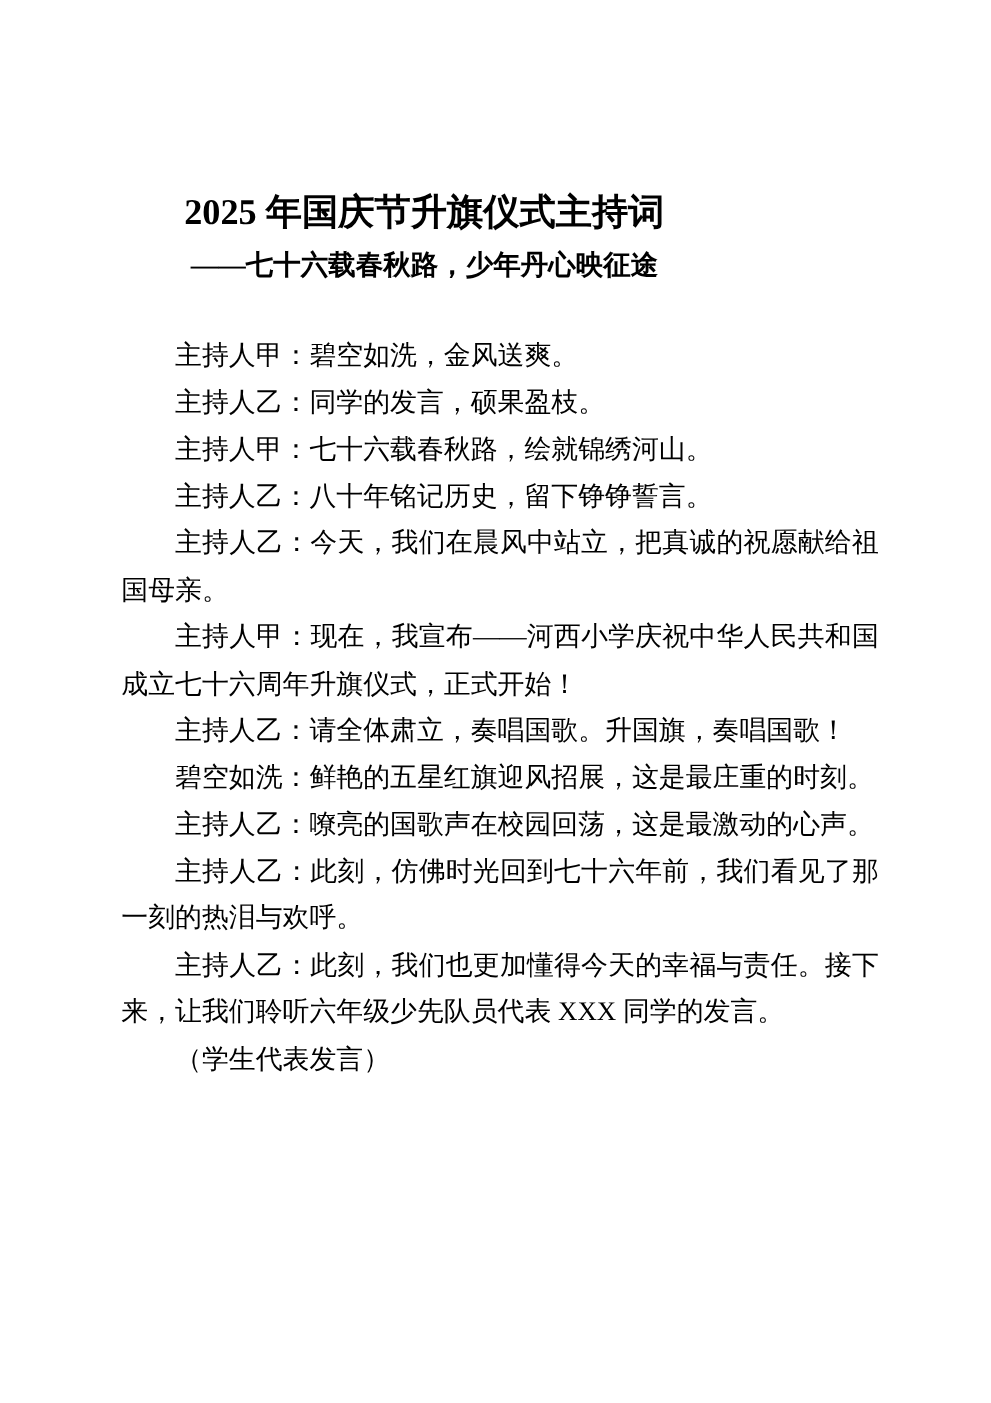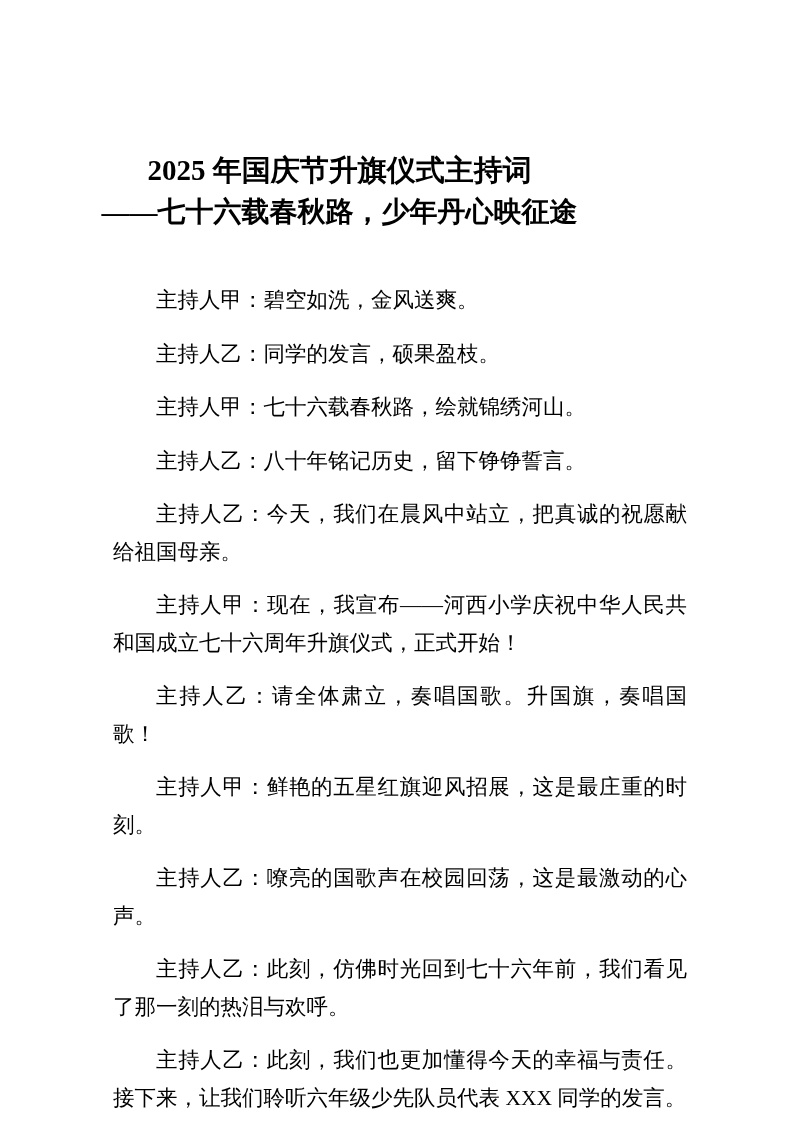--- a/index.html
+++ b/index.html
@@ -24,32 +24,32 @@
     position: absolute;
     top: 149px;
     left: 0;
     width: 679px;
     text-align: center;
     font-weight: bold;
     line-height: 42px;
     white-space: nowrap;
   }
   .title-line-1 { font-size: 29px; }
-  .title-line-2 { font-size: 28px; }
+  .title-line-2 { font-size: 22px; }
   .body-block {
     position: absolute;
     top: 266px;
     left: 97px;
     width: 606px;
     font-size: 21.5px;
     line-height: 37.5px;
     text-align: justify;
   }
   .para {
-    margin: 16px;
+    margin: 0;
     padding: 0;
     text-indent: 2em;
   }
 </style>
 </head>
 <body>
 
 <div class="page">
   <div class="title-block">
     <div class="title-line-1">2025 年国庆节升旗仪式主持词</div>
@@ -58,19 +58,19 @@
 
   <div class="body-block">
 
   <p class="para">主持人甲：碧空如洗，金风送爽。</p>
       <p class="para">主持人乙：同学的发言，硕果盈枝。</p>
       <p class="para">主持人甲：七十六载春秋路，绘就锦绣河山。</p>
       <p class="para">主持人乙：八十年铭记历史，留下铮铮誓言。</p>
       <p class="para">主持人乙：今天，我们在晨风中站立，把真诚的祝愿献给祖国母亲。</p>
       <p class="para">主持人甲：现在，我宣布——河西小学庆祝中华人民共和国成立七十六周年升旗仪式，正式开始！</p>
       <p class="para">主持人乙：请全体肃立，奏唱国歌。升国旗，奏唱国歌！</p>
-      <p class="para">主持人甲：鲜艳的五星红旗迎风招展，这是最庄重的时刻。</p>
+      <p class="para">碧空如洗：鲜艳的五星红旗迎风招展，这是最庄重的时刻。</p>
       <p class="para">主持人乙：嘹亮的国歌声在校园回荡，这是最激动的心声。</p>
       <p class="para">主持人乙：此刻，仿佛时光回到七十六年前，我们看见了那一刻的热泪与欢呼。</p>
       <p class="para">主持人乙：此刻，我们也更加懂得今天的幸福与责任。接下来，让我们聆听六年级少先队员代表 XXX 同学的发言。</p>
       <p class="para">（学生代表发言）</p>
     </div>
 </div>
 
 </body></html>

